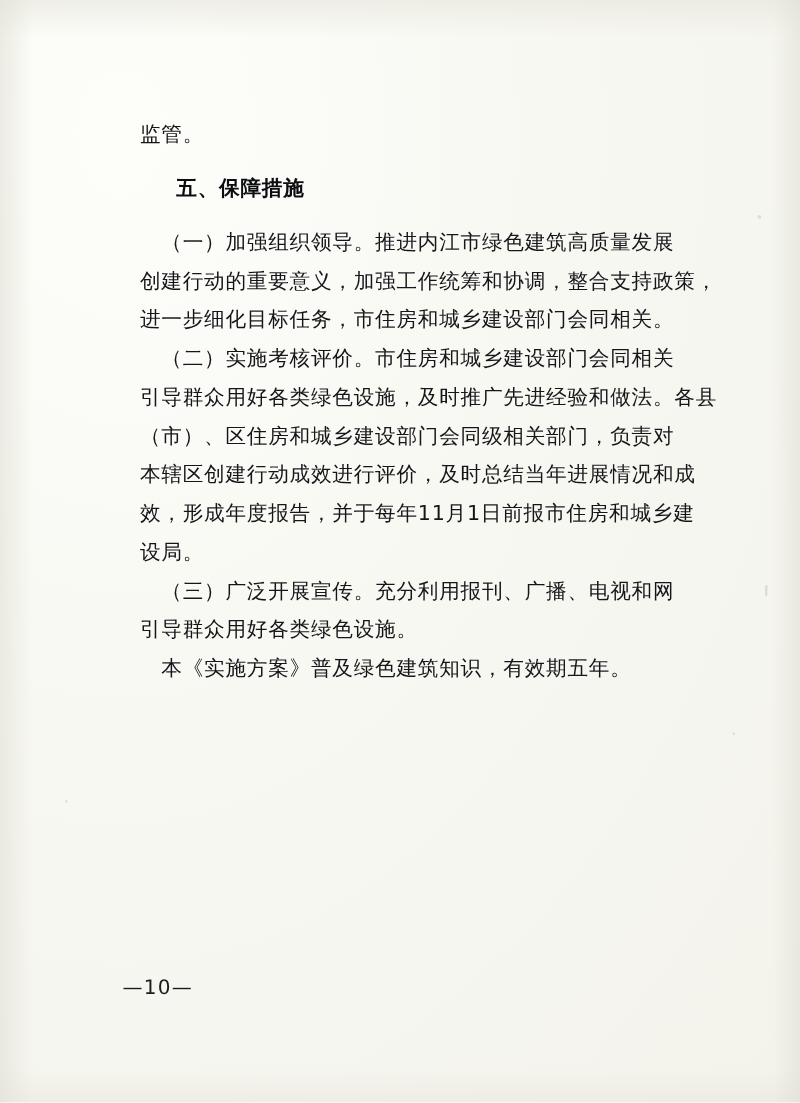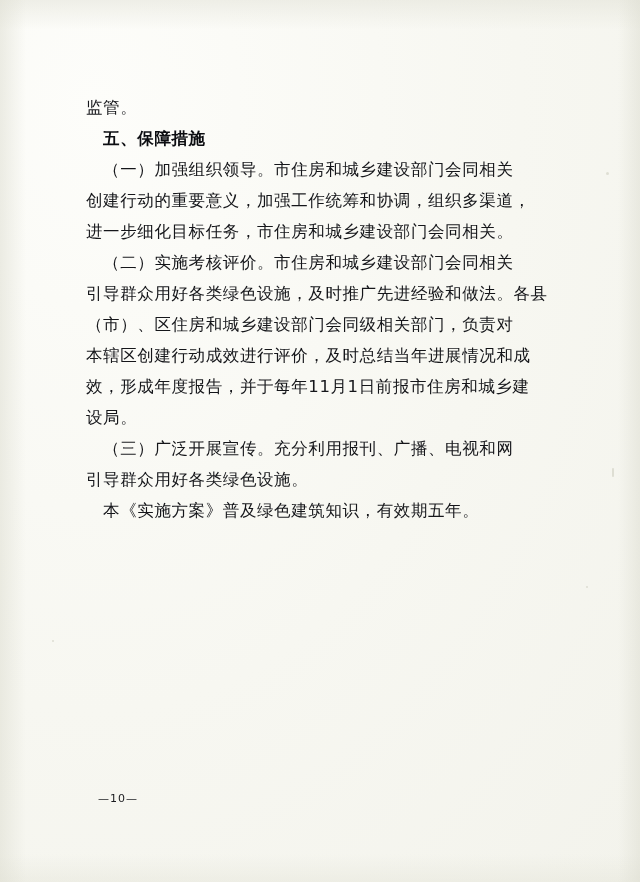--- a/index.html
+++ b/index.html
@@ -30,52 +30,51 @@
     inset: 0;
     background:
       linear-gradient(to right, rgba(222,222,210,0.55) 0px, rgba(255,255,255,0) 26px),
       linear-gradient(to left, rgba(220,220,208,0.5) 0px, rgba(255,255,255,0) 22px),
       linear-gradient(to bottom, rgba(225,225,214,0.5) 0px, rgba(255,255,255,0) 30px),
       linear-gradient(to top, rgba(228,228,216,0.45) 0px, rgba(255,255,255,0) 28px);
     pointer-events: none;
   }
   .content {
     position: absolute;
-    left: 86px;
+    left: 112px;
     top: 92px;
     width: 452px;
   }
   p.body-line {
     margin: 0;
     font-size: 16.5px;
     line-height: 31px;
     color: #15161a;
     letter-spacing: 0.6px;
     white-space: pre;
     font-family: "DejaVu Sans", "Liberation Sans", sans-serif;
   }
   p.heading-line {
-    margin: 0;
+    margin: 12px;
     font-size: 16.5px;
     line-height: 31px;
     color: #0c0d11;
     letter-spacing: 0.6px;
     white-space: pre;
     font-weight: bold;
     font-family: "DejaVu Sans", "Liberation Sans", sans-serif;
   }
   .page-number {
     position: absolute;
     left: 98px;
     top: 780px;
-    font-size: 11px;
+    font-size: 16px;
     color: #1a1b1f;
     letter-spacing: 1px;
     font-family: "DejaVu Sans", "Liberation Sans", sans-serif;
-    margin-top: 12px;
   }
   
   .speck {
     position: absolute;
     background: #d8d8cc;
     border-radius: 50%;
     opacity: 0.8;
   }
 </style>
 </head>
@@ -86,22 +85,22 @@
   <div class="speck" style="left:606px; top:172px; width:3px; height:3px;"></div>
   <div class="speck" style="left:612px; top:468px; width:2px; height:9px; border-radius:2px;"></div>
   <div class="speck" style="left:586px; top:586px; width:2px; height:2px;"></div>
   <div class="speck" style="left:52px; top:640px; width:2px; height:2px;"></div>
 
   <div class="content">
 
     <p class="body-line">监管。</p>
     <p class="heading-line">　五、保障措施</p>
 
-    <p class="body-line">　（一）加强组织领导。市住房和城乡建设部门会同相关</p>
-    <p class="body-line">创建行动的重要意义，加强工作统筹和协调，组织多渠道，</p>
+    <p class="body-line">　（一）加强组织领导。推进内江市绿色建筑高质量发展</p>
+    <p class="body-line">创建行动的重要意义，加强工作统筹和协调，整合支持政策，</p>
     <p class="body-line">进一步细化目标任务，市住房和城乡建设部门会同相关。</p>
 
     <p class="body-line">　（二）实施考核评价。市住房和城乡建设部门会同相关</p>
     <p class="body-line">引导群众用好各类绿色设施，及时推广先进经验和做法。各县</p>
     <p class="body-line">（市）、区住房和城乡建设部门会同级相关部门，负责对</p>
     <p class="body-line">本辖区创建行动成效进行评价，及时总结当年进展情况和成</p>
     <p class="body-line">效，形成年度报告，并于每年11月1日前报市住房和城乡建</p>
     <p class="body-line">设局。</p>
 
     <p class="body-line">　（三）广泛开展宣传。充分利用报刊、广播、电视和网</p>

